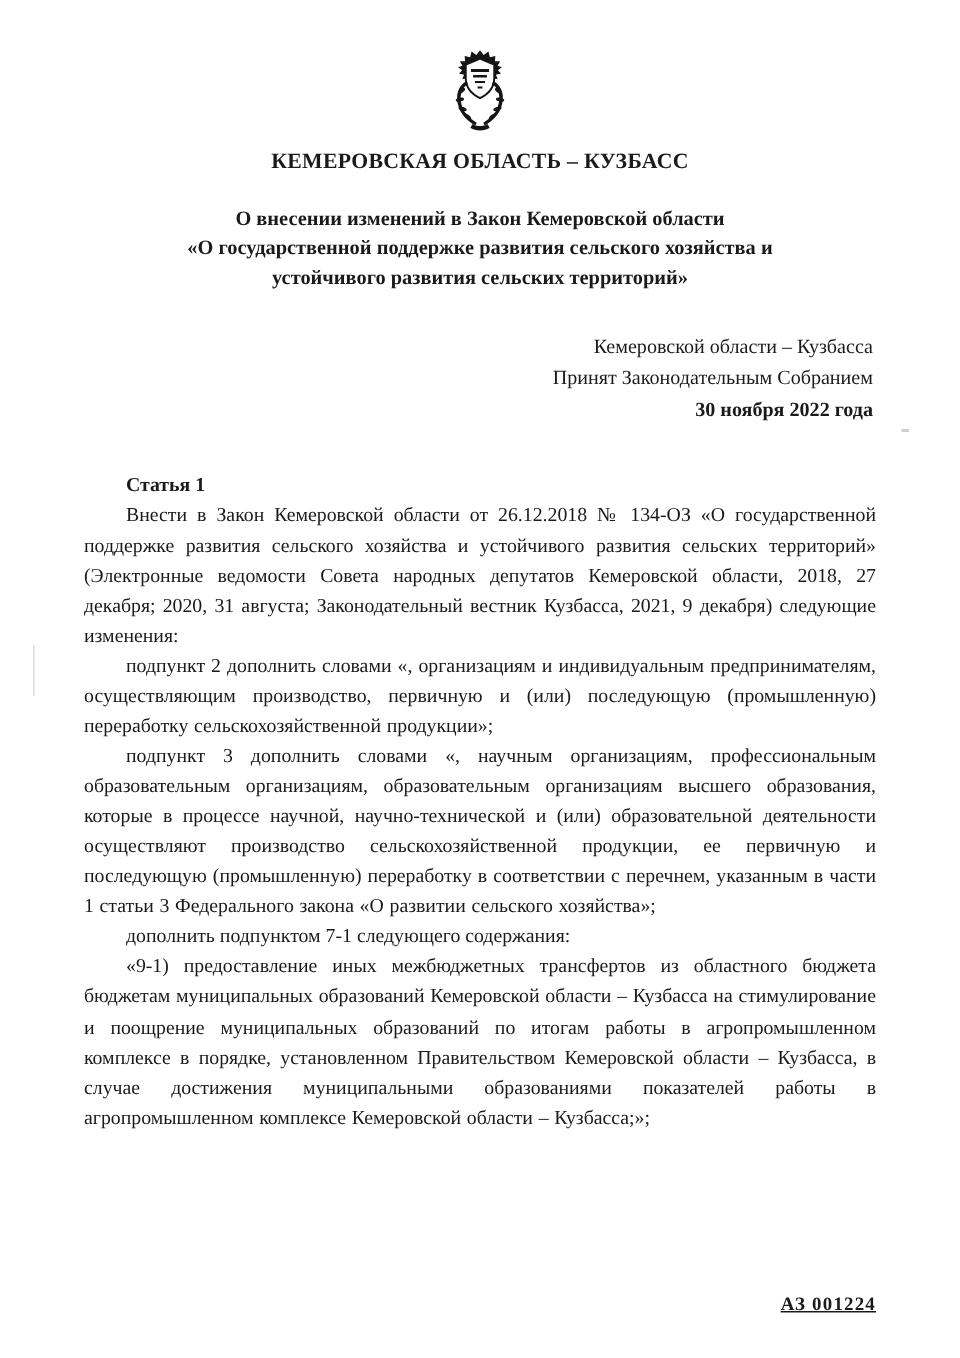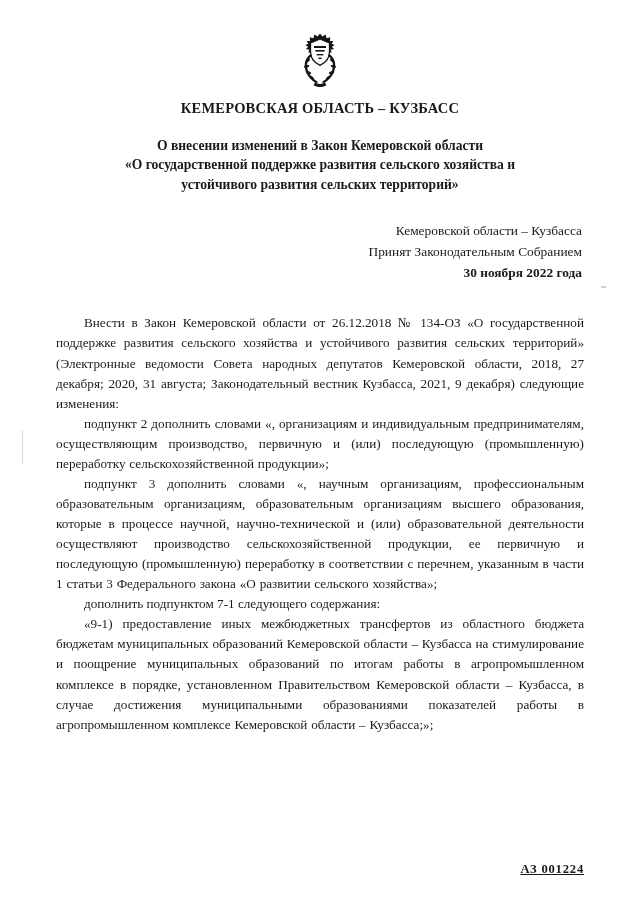--- a/index.html
+++ b/index.html
@@ -164,20 +164,21 @@
     <span class="l3">устойчивого развития сельских территорий»</span>
   </div>
 
   <div class="adopted">
     <div>Кемеровской области – Кузбасса</div>
     <div>Принят Законодательным Собранием</div>
     <div class="date">30 ноября 2022 года</div>
   </div>
 
   <div class="body-text">
+    <div class="article-head">Статья 1</div>
     <p class="para loose">Внести в Закон Кемеровской области от 26.12.2018 № 134-ОЗ «О государственной поддержке развития сельского хозяйства и устойчивого развития сельских территорий» (Электронные ведомости Совета народных депутатов Кемеровской области, 2018, 27 декабря; 2020, 31 августа; Законодательный вестник Кузбасса, 2021, 9 декабря) следующие изменения:</p>
     <p class="para loose">подпункт 2 дополнить словами «, организациям и индивидуальным предпринимателям, осуществляющим производство, первичную и (или) последующую (промышленную) переработку сельскохозяйственной продукции»;</p>
     <p class="para loose">подпункт 3 дополнить словами «, научным организациям, профессиональным образовательным организациям, образовательным организациям высшего образования, которые в процессе научной, научно-технической и (или) образовательной деятельности осуществляют производство сельскохозяйственной продукции, ее первичную и последующую (промышленную) переработку в соответствии с перечнем, указанным в части 1 статьи 3 Федерального закона «О развитии сельского хозяйства»;</p>
     <p class="para">дополнить подпунктом 7-1 следующего содержания:</p>
     <p class="para loose">«9-1) предоставление иных межбюджетных трансфертов из областного бюджета бюджетам муниципальных образований Кемеровской области – Кузбасса на стимулирование и поощрение муниципальных образований по итогам работы в агропромышленном комплексе в порядке, установленном Правительством Кемеровской области – Кузбасса, в случае достижения муниципальными образованиями показателей работы в агропромышленном комплексе Кемеровской области – Кузбасса;»;</p>
   </div>
 
   <div class="serial">АЗ 001224</div>
 
 </div>

